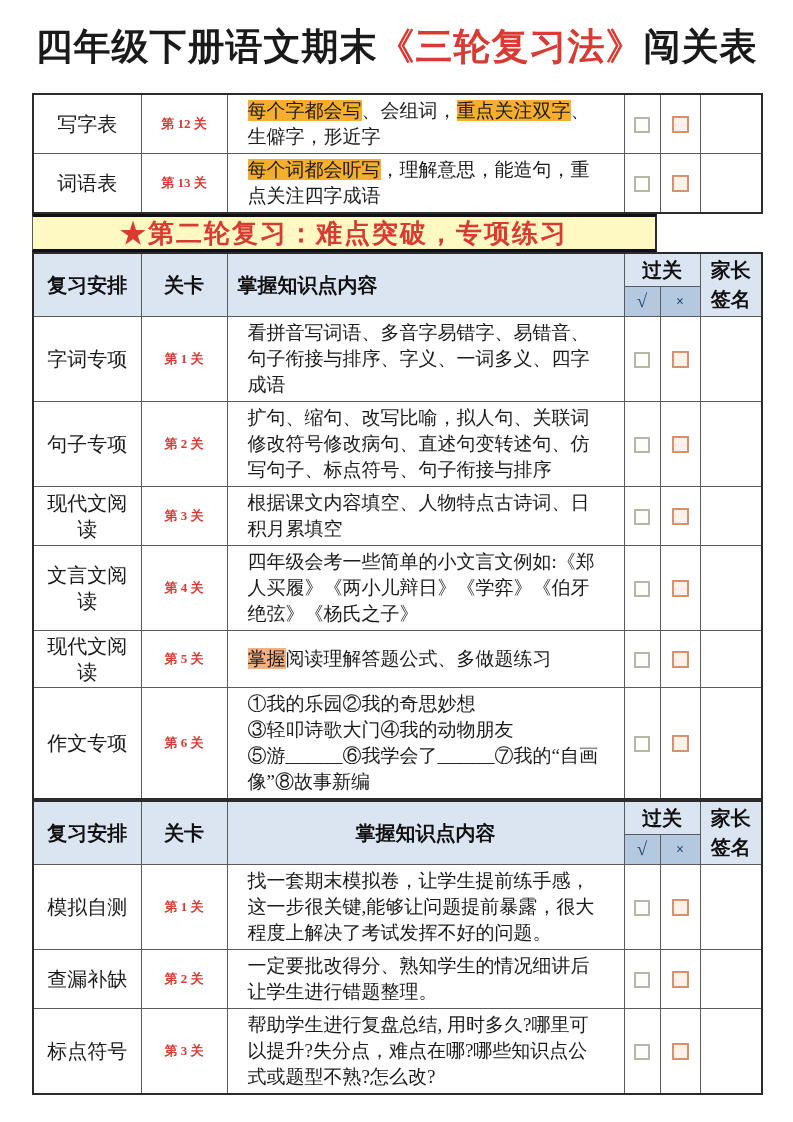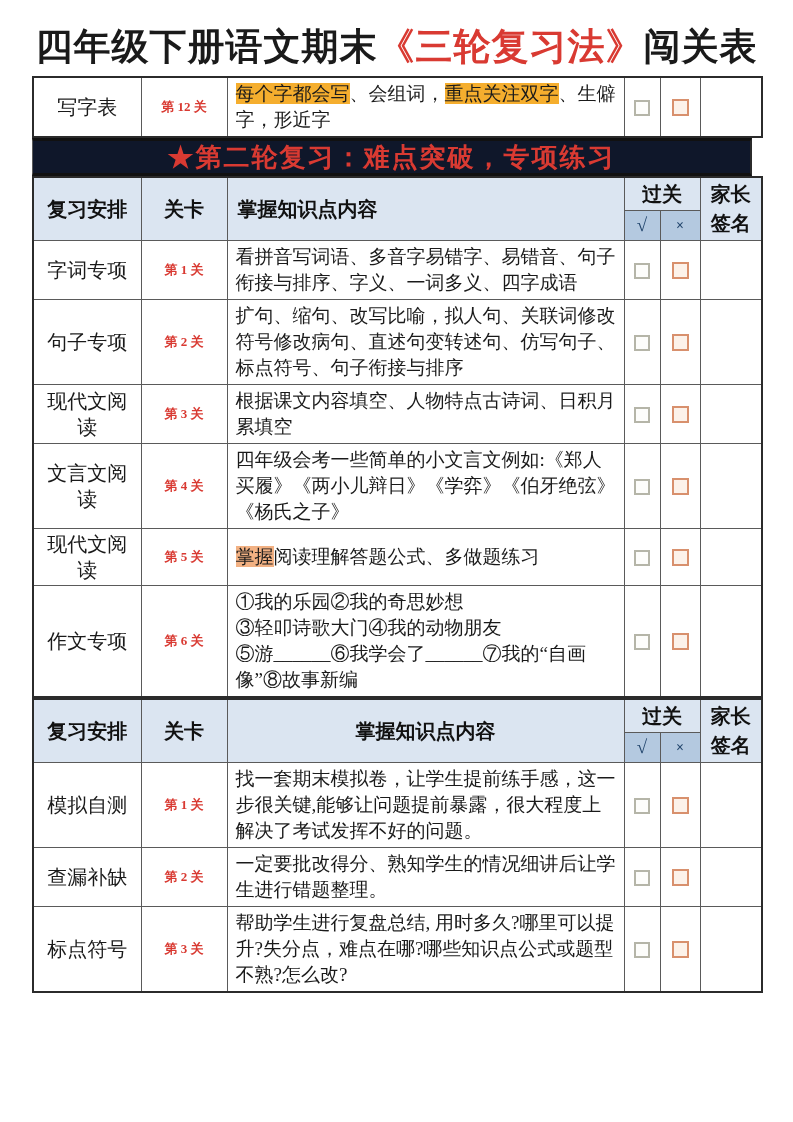--- a/index.html
+++ b/index.html
@@ -11,21 +11,21 @@
     position:relative;
   }
   .page{padding:14px 0 0 0;}
 
   
   .doc-title{
     text-align:center;
     font-size:37px;
     font-weight:bold;
     letter-spacing:1px;
-    margin:8px 0 4px 0;
+    margin:8px 0 21px 0;
     white-space:nowrap;
   }
   .doc-title .red{color:var(--accent-red);}
 
   
   .tbl-wrap{width:729px; margin:0 auto 0 32px;}
   table{
     border-collapse:collapse;
     table-layout:fixed;
     width:729px;
@@ -47,21 +47,21 @@
   .level-cell{
     text-align:center;
     font-weight:bold;
     font-size:13px;
     color:var(--accent-red);
     white-space:nowrap;
   }
   .content-cell{
     font-size:19px;
     line-height:26px;
-    padding:3px 8px;
+    padding:3px 20px;
     white-space:pre-wrap;
   }
   .hl-y{background:var(--hl-yellow);}
   .hl-p{background:var(--hl-peach);}
   .cb-cell{text-align:center; padding:0;}
   .cb{
     display:inline-block;
     vertical-align:middle;
     box-sizing:border-box;
   }
@@ -72,28 +72,28 @@
   }
   .cb-warm{
     width:17px;height:17px;
     border:2px solid #d8906d;
     background:#fcf2ea;
   }
   .sign-cell{background:#fff;}
 
   
   .band{
-    width:720px;
+    width:625px;
     margin-left:32px;
     box-sizing:border-box;
     border-left:1px solid #5a5a5a;
     border-right:2px solid #2b2b2b;
     border-top:3px solid #111;
     border-bottom:3px solid #111;
-    background:#0f172a;
+    background:#fef9c3;
     height:38px;
     display:flex;
     align-items:center;
     justify-content:center;
     font-size:26px;
     font-weight:bold;
     color:var(--accent-red);
     letter-spacing:2px;
     white-space:nowrap;
   }
@@ -139,20 +139,28 @@
       </colgroup>
       <tbody>
           <tr>
             <td class="name-cell">写字表</td>
             <td class="level-cell">第 12 关</td>
             <td class="content-cell"><span class="hl-y">每个字都会写</span><span>、会组词，</span><span class="hl-y">重点关注双字</span><span>、生僻字，形近字</span></td>
             <td class="cb-cell"><span class="cb cb-gray"></span></td>
             <td class="cb-cell"><span class="cb cb-warm"></span></td>
             <td class="sign-cell"></td>
           </tr>
+          <tr>
+            <td class="name-cell">词语表</td>
+            <td class="level-cell">第 13 关</td>
+            <td class="content-cell"><span class="hl-y">每个词都会听写</span><span>，理解意思，能造句，重点关注四字成语</span></td>
+            <td class="cb-cell"><span class="cb cb-gray"></span></td>
+            <td class="cb-cell"><span class="cb cb-warm"></span></td>
+            <td class="sign-cell"></td>
+          </tr>
         </tbody>
     </table>
   </div>
 
   <div class="band">★第二轮复习：难点突破，专项练习</div>
 
   <div class="tbl-wrap">
     <table>
       <colgroup>
         <col style="width:108px">

